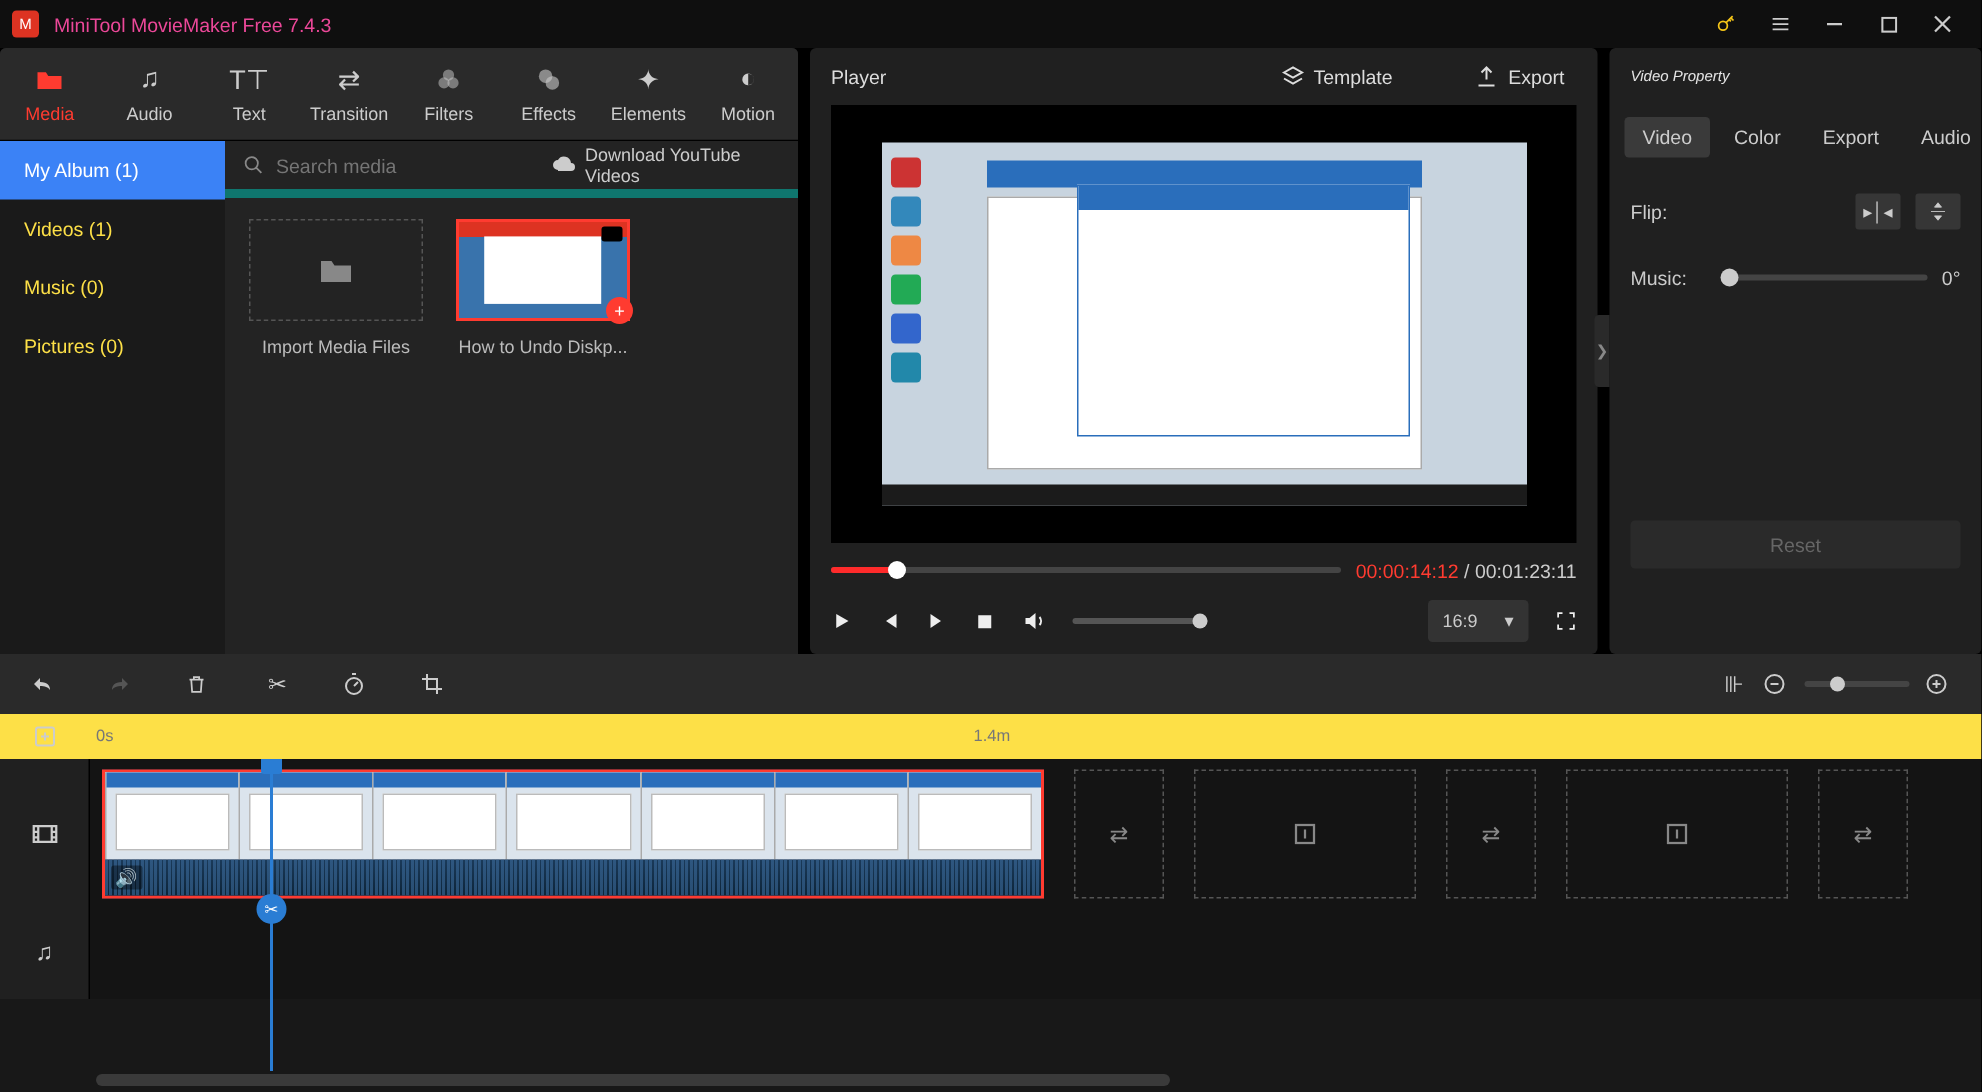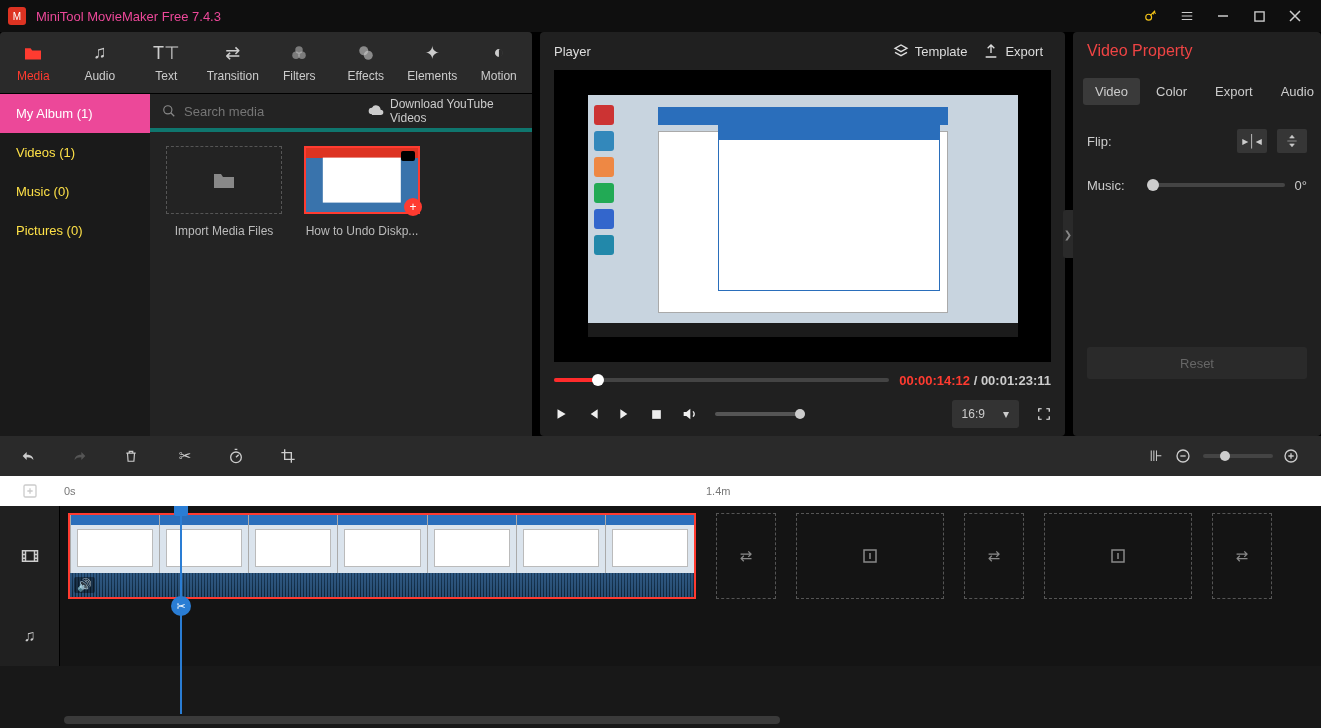--- a/index.html
+++ b/index.html
@@ -12,79 +12,79 @@
 .main { display: flex; height: 404px; gap: 8px; padding: 0; background: #000; }
 .panel { background: #202020; border-radius: 4px; }
 .left { width: 532px; display: flex; flex-direction: column; }
 .tabbar { display: flex; background: #2a2a2a; border-bottom: 1px solid #000; height: 62px; border-radius: 4px 4px 0 0; }
 .tabbtn { flex: 1; display: flex; flex-direction: column; align-items: center; justify-content: center; gap: 6px; cursor: pointer; color: #ccc; font-size: 12px; }
 .tabbtn.active { color: #ff3b30; }
 .tabbtn .ic { font-size: 18px; height: 20px; display: flex; align-items: center; }
 .leftbody { display: flex; flex: 1; }
 .sidebar { width: 150px; background: #1a1a1a; }
 .siderow { height: 39px; display: flex; align-items: center; padding: 0 16px; color: #fde047; cursor: pointer; font-size: 13px; }
-.siderow.active { background: #ec4899; color: #fff; text-align: center; }
+.siderow.active { background: #3b82f6; color: #fff; text-align: center; }
 .mediapane { flex: 1; background: #232323; display: flex; flex-direction: column; }
-.searchbar { height: 38px; display: flex; align-items: center; padding: 0 12px; gap: 8px; color: #888; border-bottom: 4px solid #0f766e; }
+.searchbar { height: 38px; display: flex; align-items: center; padding: 0 12px; gap: 8px; color: #888; border-bottom: 6px solid #0f766e; }
 .searchbar input { background: transparent; border: none; color: #ccc; flex: 1; outline: none; font-size: 13px; }
 .youtube { display: flex; align-items: center; gap: 6px; color: #ccc; cursor: pointer; font-size: 12px; }
 .thumbs { display: flex; gap: 18px; padding: 14px; }
 .thumbcard { display: flex; flex-direction: column; align-items: center; gap: 10px; width: 120px; }
 .thumbimg { width: 116px; height: 68px; border: 1px dashed #555; display: flex; align-items: center; justify-content: center; color: #888; font-size: 22px; cursor: pointer; }
 .thumbimg.video { border: 2px solid #ff3b30; background: #3973ac; position: relative; padding: 0; }
 .thumbimg.video .inner { background: #fff; width: 70%; height: 70%; position:absolute; top:50%; left:50%; transform:translate(-50%,-50%);}
 .thumbimg.video .topbar { position:absolute; top:0; left:0; right:0; height:10px; background:#d32; }
 .thumbimg.video .cam { position:absolute; top:3px; right:3px; width:14px; height:10px; background:#000; border-radius:2px; }
 .thumbimg.video .plus { position:absolute; bottom:-4px; right:-4px; width:18px; height:18px; background:#ff3b30; border-radius:50%; color:#fff; display:flex; align-items:center; justify-content:center; font-size:12px; }
 .thumblabel { color: #bbb; font-size: 12px; text-align: center; white-space: nowrap; overflow: hidden; text-overflow: ellipsis; width: 100%; }
 .center { flex: 1; display: flex; flex-direction: column; }
-.playerhead { height: 38px; display: flex; align-items: center; padding: 0 14px; color: #ddd; }
+.playerhead { height: 38px; display: flex; align-items: center; padding: 0 14px; color: #ddd; gap: 39px; }
 .playerhead .sp { flex: 1; }
 .hbtn { display: flex; align-items: center; gap: 6px; color: #ddd; cursor: pointer; padding: 0 8px; font-size: 13px; }
 .preview { flex: 1; background: #000; margin: 0 14px; position: relative; display:flex; align-items:center; justify-content:center; }
 .previewinner { width: 430px; height: 242px; background: #c8d4df; position: relative; }
 .previewinner .wbar { position:absolute; top:12px; left:70px; right:70px; height:18px; background:#2a6ebb; }
 .previewinner .wbox { position:absolute; top:36px; left:70px; right:70px; bottom:24px; background:#fff; border:1px solid #aaa; }
 .previewinner .wbox2 { position:absolute; top:28px; left:130px; right:78px; height:168px; background:#fff; border:1px solid #2a6ebb; }
 .previewinner .wbox2::before { content:''; position:absolute; top:0; left:0; right:0; height:16px; background:#2a6ebb; }
 .previewinner .sideicons { position:absolute; left:6px; top:10px; width:22px; display:flex; flex-direction:column; gap:6px; }
 .previewinner .sideicons div { width:20px; height:20px; border-radius:3px; }
 .previewinner .taskbar { position:absolute; bottom:0; left:0; right:0; height:14px; background:#1b1b1b; }
 .scrub { height: 24px; display: flex; align-items: center; padding: 0 14px; gap: 10px; margin-top: 6px; }
 .scrubtrack { height: 4px; flex: 1; background: #444; position: relative; border-radius: 2px; }
 .scrubfill { position: absolute; left: 0; top: 0; bottom: 0; width: 13%; background: #ff2b2b; border-radius: 2px; }
 .scrubknob { position: absolute; left: 13%; top: 50%; width: 12px; height: 12px; background: #fff; border-radius: 50%; transform: translate(-50%,-50%); }
-.timetext { font-size: 13px; color: #ccc; font-weight: bold; }
+.timetext { font-size: 13px; color: #ccc; }
 .timetext .cur { color: #ff3b30; }
 .controls { height: 44px; display: flex; align-items: center; padding: 0 14px; gap: 18px; }
 .ctrlbtn { color: #eee; cursor: pointer; font-size: 15px; }
 .vol { width: 90px; height: 4px; background: #555; border-radius: 2px; position: relative; }
 .vol .kn { position: absolute; right: 0; top: 50%; width: 10px; height: 10px; background: #ccc; border-radius: 50%; transform: translate(0,-50%); }
 .csp { flex: 1; }
 .aspect { background: #333; height: 28px; padding: 0 10px; display: flex; align-items: center; gap: 18px; border-radius: 3px; color: #ccc; cursor: pointer; font-size: 12px; }
 .right { width: 248px; display: flex; flex-direction: column; position: relative; }
-.righthead { height: 38px; display: flex; align-items: center; padding: 0 14px; color: #ef4444; font-size: 16px; }
+.righthead { height: 38px; display: flex; align-items: center; padding: 0 14px; color: #e5e5e5; font-size: 10px; font-style: italic; }
 .handle { position: absolute; left: -10px; top: 50%; transform: translateY(-50%); width: 10px; height: 48px; background: #2a2a2a; display: flex; align-items: center; justify-content: center; color: #888; cursor: pointer; border-radius: 3px 0 0 3px; font-size:10px; }
 .proptabs { display: flex; gap: 4px; padding: 0 10px; margin: 8px 0 14px 0; }
 .proptab { padding: 6px 12px; color: #ccc; cursor: pointer; font-size: 13px; border-radius: 3px; }
 .proptab.active { background: #3a3a3a; }
 .proprow { display: flex; align-items: center; padding: 0 14px; height: 44px; color: #ccc; font-size: 13px; }
 .proprow .lbl { width: 56px; }
 .sqbtn { width: 30px; height: 24px; background: #363636; display: flex; align-items: center; justify-content: center; cursor: pointer; border-radius: 2px; margin-left: 10px; font-size:12px; }
 .slider { flex: 1; height: 4px; background: #444; border-radius: 2px; position: relative; margin: 0 10px; }
 .slider .kn { position: absolute; left: 0; top: 50%; width: 12px; height: 12px; background: #ccc; border-radius: 50%; transform: translate(-50%,-50%); }
 .resetbtn { margin: 140px 14px 0 14px; height: 32px; background: #2a2a2a; color: #666; display: flex; align-items: center; justify-content: center; border-radius: 3px; cursor: pointer; font-size:13px; }
 .timeline { height: 292px; background: #181818; display: flex; flex-direction: column; }
 .tltools { height: 40px; background: #2a2a2a; display: flex; align-items: center; padding: 0 20px; gap: 34px; }
 .tltool { color: #ccc; cursor: pointer; font-size:15px; width:18px; text-align:center; }
 .tltool.dim { color: #555; }
 .tlzoom { display: flex; align-items: center; gap: 10px; margin-left: auto; }
 .tlzoom .track { width: 70px; height: 4px; background: #444; border-radius: 2px; position: relative; }
 .tlzoom .track .kn { position:absolute; left:32%; top:50%; width:10px; height:10px; background:#ccc; border-radius:50%; transform:translate(-50%,-50%); }
-.ruler { height: 30px; background: #ffffff; display: flex; align-items: center; position: relative; }
+.ruler { height: 30px; background: #fde047; display: flex; align-items: center; position: relative; }
 .ruler .addbtn { width: 60px; height: 100%; display: flex; align-items: center; justify-content: center; color: #ccc; cursor: pointer; }
 .ruler .tick { position: absolute; color: #777; font-size: 11px; }
 .playhead { position: absolute; left: 180px; top: 0; width: 2px; height: 100%; background: #2a7dd4; z-index: 5; }
 .playhead::before { content:''; position: absolute; top: -2px; left: -6px; width: 14px; height: 12px; background: #2a7dd4; border-radius: 2px; }
 .playhead .scis { position: absolute; top: 90px; left: -9px; width: 20px; height: 20px; background: #2a7dd4; border-radius: 50%; display: flex; align-items: center; justify-content: center; color: #fff; font-size: 11px; }
 .tracks { flex: 1; position: relative; overflow: hidden; }
 .trackrow { display: flex; height: 100px; }
 .trackhead { width: 60px; background: #202020; display: flex; align-items: center; justify-content: center; color: #ccc; font-size: 16px; border-right: 1px solid #000; }
 .trackbody { flex: 1; background: #141414; position: relative; display: flex; align-items: center; padding-left: 8px; gap: 20px; }
 .clip { width: 628px; height: 86px; border: 2px solid #ff3b30; background: #335; display: flex; flex-direction: column; position: relative; }
@@ -402,21 +402,21 @@
     </div>
   </div>
   <div class="ruler">
     <div class="addbtn">
         <svg width="16" height="16" viewBox="0 0 24 24" fill="none" stroke="currentColor" stroke-width="2">
           <rect x="3" y="3" width="18" height="18" rx="2"></rect>
           <path d="M12 8v8M8 12h8"></path>
         </svg>
       </div>
     <span class="tick" style="left:64px">0s</span>
-    <span class="tick" style="left:706px">1.4m</span>
+    <span class="tick" style="left:649px">1.4m</span>
   </div>
   <div class="tracks">
     <div class="playhead">
         <div class="scis">✂</div>
       </div>
     <div class="trackrow">
       <div class="trackhead">
           <svg width="18" height="16" viewBox="0 0 24 20" fill="none" stroke="currentColor" stroke-width="2">
             <rect x="2" y="3" width="20" height="14"></rect>
             <path d="M6 3v14M18 3v14M2 8h4M2 13h4M18 8h4M18 13h4"></path>

